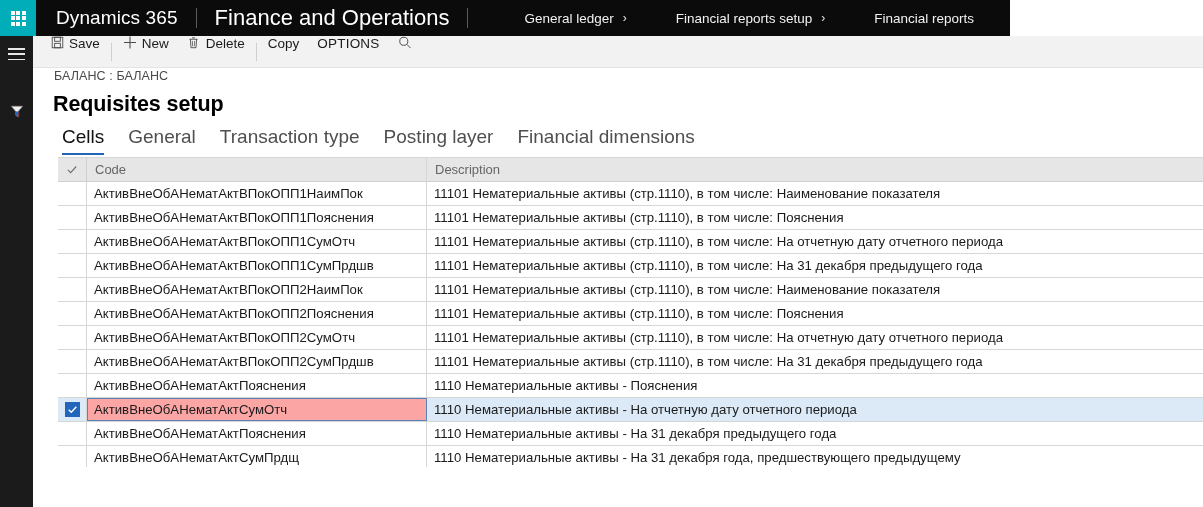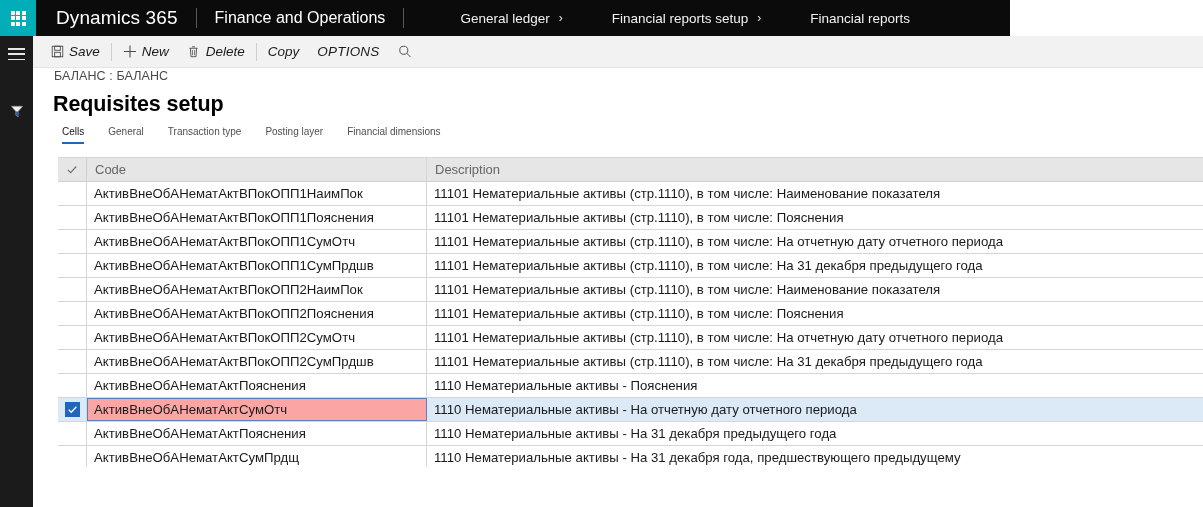--- a/index.html
+++ b/index.html
@@ -29,21 +29,21 @@
   }
   .waffle-grid i { background: #ffffff; display: block; }
   .brand {
     display: flex; align-items: center; padding: 0 18px 0 20px;
     color: #ffffff; font-size: 19px; font-weight: 400; letter-spacing: .1px;
     white-space: nowrap;
   }
   .vdiv { width: 1px; background: #5a5a5a; margin: 8px 0; flex: 0 0 1px; }
   .module {
     display: flex; align-items: center; padding: 16px 18px;
-    color: #ffffff; font-size: 16px; font-weight: 400; white-space: nowrap;
+    color: #ffffff; font-size: 22px; font-weight: 400; white-space: nowrap;
     cursor: pointer;
   }
   .crumbs {
     display: flex; align-items: center; padding-left: 16px; gap: 9px;
     color: #f2f2f2; font-size: 13.5px; white-space: nowrap;
   }
   .crumbs .crumb { cursor: pointer; margin-left: 40px; }
   .crumbs .sep { color: #e6e6e6; font-size: 12px; }
 
   
@@ -59,23 +59,23 @@
   .hamburger i { display: block; height: 1.5px; background: #e8e8e8; width: 100%; }
   .rail-filter { margin-top: 21px; }
 
   
   .cmdbar {
     position: absolute; top: 36px; left: 33px; width: 1170px; height: 32px;
     background: #f2f2f2; border-bottom: 1px solid #e4e4e4;
     display: flex; align-items: center; padding-left: 8px; gap: 0;
   }
   .cmd {
-    display: flex; align-items: center; gap: 5px;
+    display: flex; gap: 5px;
     height: 32px; padding: 0 9px; color: #1b1b1b; font-size: 13.5px;
-    cursor: pointer; white-space: nowrap; font-style: italic;
+    cursor: pointer; white-space: nowrap;
   }
   .cmd-sep { width: 1px; height: 18px; background: #cfcfcf; margin: 0 2px; }
   .ico { display: inline-flex; width: 14px; height: 14px; align-items: center; justify-content: center; }
   .ico svg { display: block; }
   .cmd-options { letter-spacing: .2px; }
 
   
   .page {
     position: absolute; top: 69px; left: 33px; width: 1170px; height: 438px;
     background: #ffffff;
@@ -88,21 +88,21 @@
     position: absolute; left: 20px; top: 23px;
     font-size: 21.5px; font-weight: bold; color: #000000; letter-spacing: -.1px;
   }
 
   
   .tabs {
     position: absolute; left: 20px; top: 57px; width: 1150px; height: 28px;
     display: flex; align-items: flex-start; gap: 0;
   }
   .tab {
-    position: relative; font-size: 10px; color: #4f4f4f; padding: 0 12px 7px 12px;
+    position: relative; font-size: 19px; color: #4f4f4f; padding: 0 12px 7px 12px;
     cursor: pointer; white-space: nowrap;
   }
   .tab:first-child { padding-left: 9px; }
   .tab.active { color: #111111; }
   .tab.active::after {
     content: ""; position: absolute; left: 9px; right: 12px; bottom: 0;
     height: 2px; background: #2266bb;
   }
 
   

